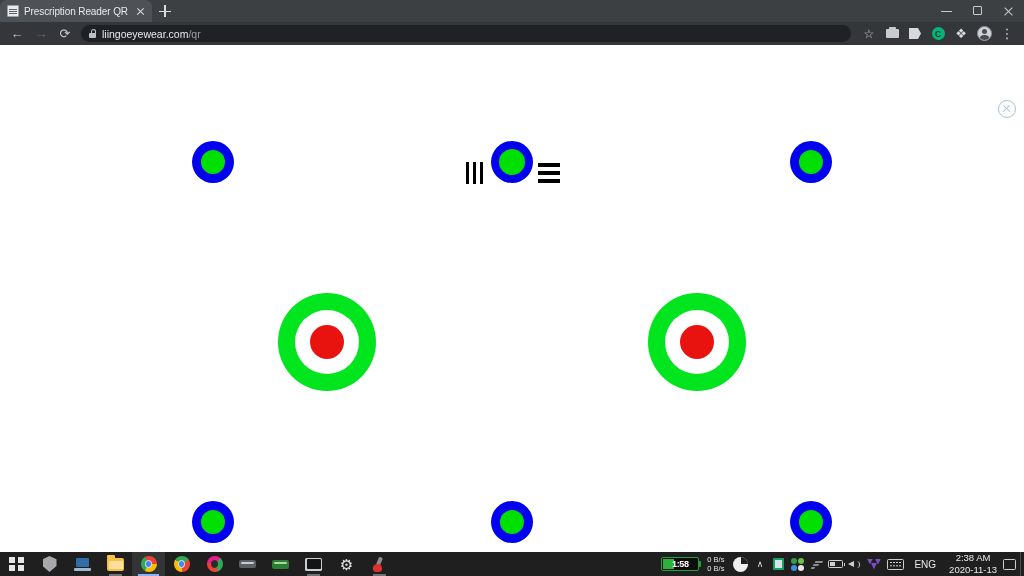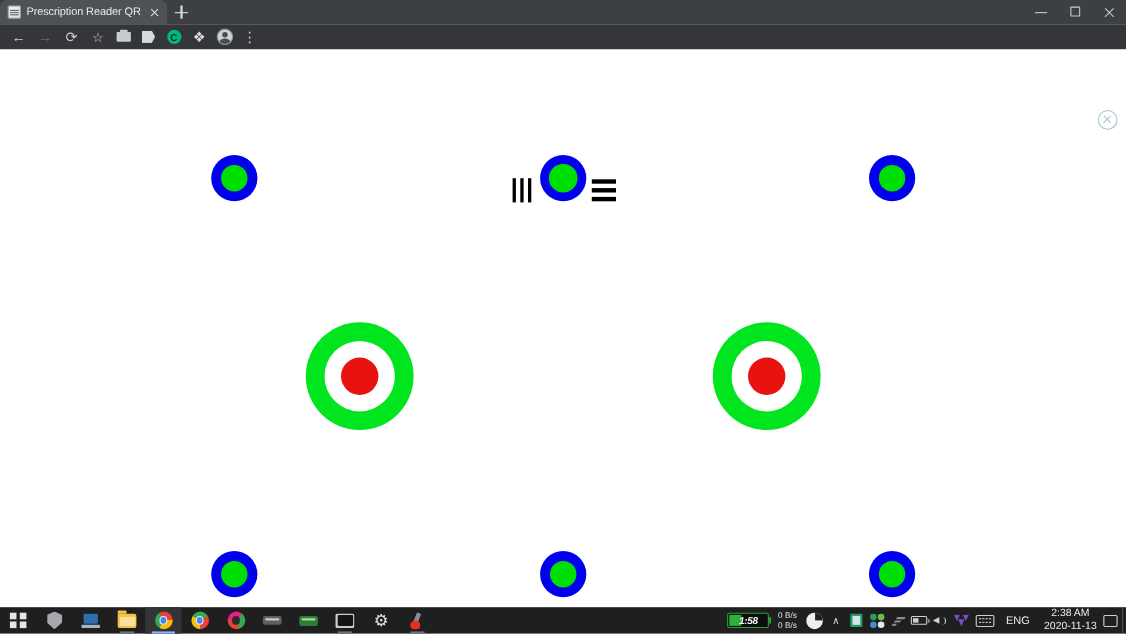--- a/index.html
+++ b/index.html
@@ -313,21 +313,20 @@
     display: flex; align-items: center;
   }
   .battery-fill {
     position: absolute; left: 1px; top: 1px; bottom: 1px; width: 11px;
     background: #2bb13c;
   }
   .battery-text {
     position: relative; z-index: 2; width: 100%;
     text-align: center; font-size: 9px; color: #ffffff; font-weight: bold;
     letter-spacing: -0.3px;
-    font-style: italic;
   }
   .battery-tip {
     width: 2px; height: 6px; background: #2a9e3d; border-radius: 0 1px 1px 0;
   }
   .netspeed {
     font-size: 7.5px; color: #e3e5e8; line-height: 1.25;
     margin-right: 7px; text-align: left; cursor: pointer;
   }
   .tray-icon {
     width: 19px; height: 24px;
@@ -455,20 +454,24 @@
           <i></i>
           <i></i>
         </div>
     </div>
   </div>
 
   <div class="toolbar">
     <div class="navbtn">←</div>
     <div class="navbtn disabled">→</div>
     <div class="navbtn">⟳</div>
+    <div class="omnibox" title="Search Google or type a URL">
+      <span class="lock"></span>
+      <span class="url"><span>liingoeyewear.com</span><span class="path">/qr</span></span>
+    </div>
     <div class="tb-icons">
       <div class="tbi">
           <span class="star">☆</span>
         </div>
       <div class="tbi">
           <span class="ic-box"></span>
         </div>
       <div class="tbi">
           <span class="ic-flag"></span>
         </div>

